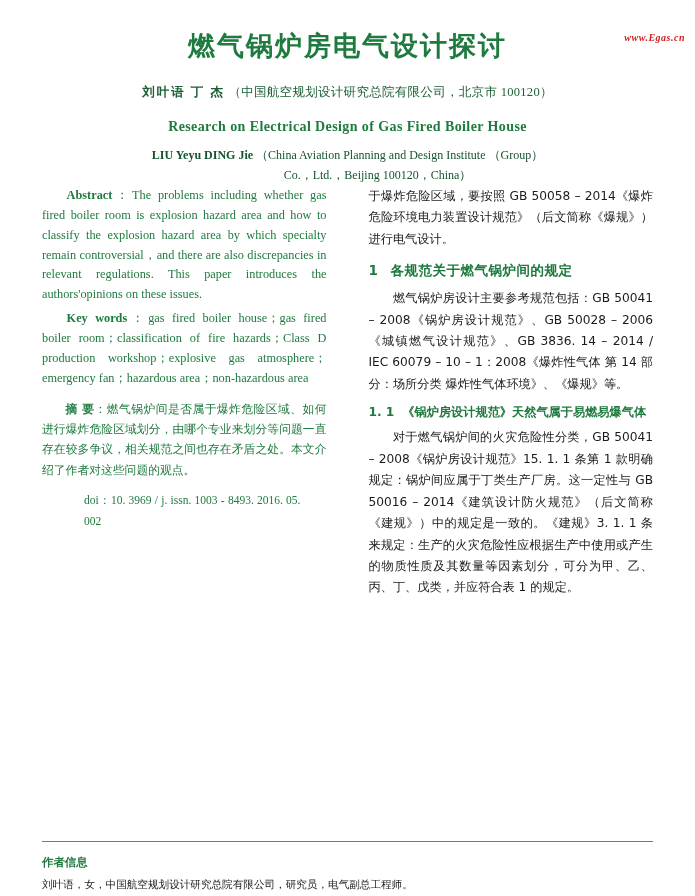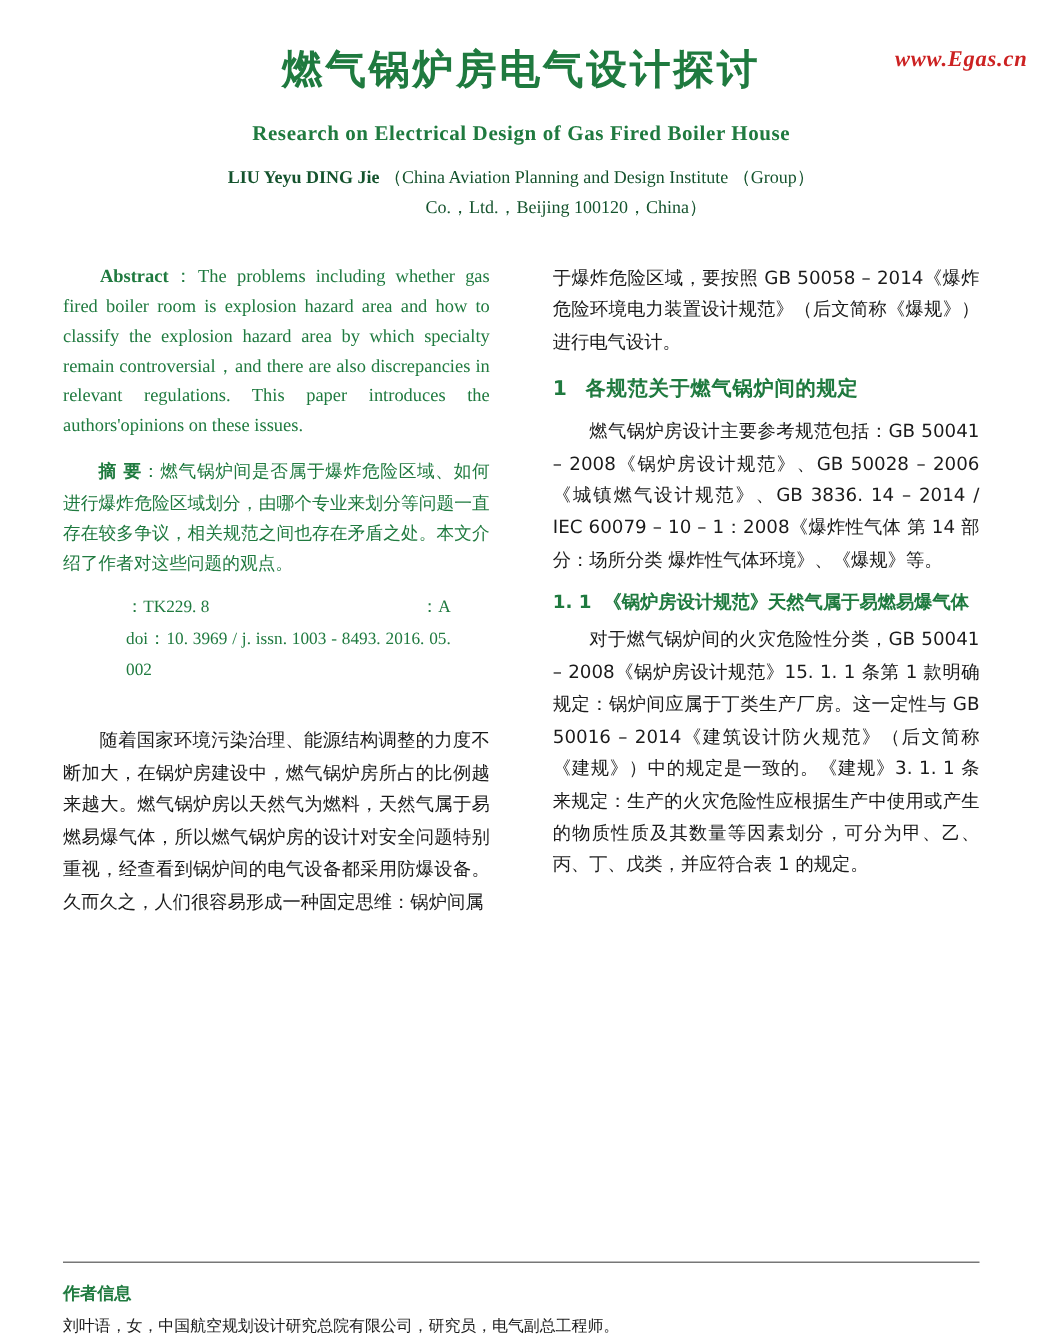--- a/index.html
+++ b/index.html
@@ -22,21 +22,21 @@
     box-sizing: border-box;
     padding: 0 42px;
   }
   .watermark {
     position: absolute;
     top: 4px;
     right: 10px;
     font-family: "Liberation Serif", serif;
     font-style: italic;
     font-weight: bold;
-    font-size: 15px;
+    font-size: 10px;
     color: #cc2222;
     letter-spacing: 0.5px;
   }
   .title {
     text-align: center;
     font-family: "DejaVu Sans", sans-serif;
     font-size: 27px;
     font-weight: bold;
     color: #1f7a3f;
     letter-spacing: 2px;
@@ -72,21 +72,20 @@
   }
   .authors-en .name-en {
     font-weight: bold;
   }
   .authors-en .aff2 {
     display: block;
     padding-left: 60px;
   }
   .columns {
     display: flex;
-    margin-top: 26px;
     gap: 42px;
   }
   .col {
     width: 293px;
     font-size: 12.3px;
     line-height: 1.62;
     text-align: justify;
   }
   .col-left {
     color: #1f7a3f;
@@ -186,58 +185,58 @@
 </style>
 </head>
 <body>
 
 <div class="page">
 
   <div class="watermark">www.Egas.cn</div>
 
   <h1 class="title">燃气锅炉房电气设计探讨</h1>
 
+  <div class="authors-cn">
+    <span class="name">刘叶语  丁  杰</span>
+    <span>（中国航空规划设计研究总院有限公司，北京市   100120）</span>
+  </div>
 
   <div class="title-en">Research on Electrical Design of Gas Fired Boiler House</div>
 
   <div class="authors-en">
     <span class="name-en">LIU Yeyu  DING Jie</span>
     <span>（China Aviation Planning and Design Institute （Group）</span>
     <span class="aff2">Co.，Ltd.，Beijing  100120，China）</span>
   </div>
 
   <div class="columns">
 
     <div class="col col-left">
 
       <p class="para abstract-en">
         <span class="lead">Abstract</span><span>：The problems including whether gas fired boiler room is explosion hazard area and how to classify the explosion hazard area by which specialty remain controversial，and there are also discrepancies in relevant regulations. This paper introduces the authors'opinions on these issues.</span>
       </p>
 
+      <p class="para keywords-en">
+        <span class="lead">Key words</span><span>：gas fired boiler house；gas fired boiler room；classification of fire hazards；Class D production workshop；explosive gas atmosphere；emergency fan；hazardous area；non-hazardous area</span>
+      </p>
 
       <p class="para cn-block" style="margin-top:10px;">
         <span class="lead">摘  要</span><span>：燃气锅炉间是否属于爆炸危险区域、如何进行爆炸危险区域划分，由哪个专业来划分等问题一直存在较多争议，相关规范之间也存在矛盾之处。本文介绍了作者对这些问题的观点。</span>
       </p>
 
 
       <div class="meta-lines">
-        <div class="row">
-          <span>：TK229. 8</span>
-          <span>：A</span>
-        </div>
         <div class="row" style="justify-content:flex-start;">
           <span>doi：10. 3969 / j. issn. 1003 - 8493. 2016. 05. 002</span>
         </div>
       </div>
 
       <div class="gap-block"></div>
 
-      <div class="body-cn">
-        <p>随着国家环境污染治理、能源结构调整的力度不断加大，在锅炉房建设中，燃气锅炉房所占的比例越来越大。燃气锅炉房以天然气为燃料，天然气属于易燃易爆气体，所以燃气锅炉房的设计对安全问题特别重视，经查看到锅炉间的电气设备都采用防爆设备。久而久之，人们很容易形成一种固定思维：锅炉间属</p>
-      </div>
 
     </div>
 
     <div class="col col-right">
 
       <div class="body-cn">
         <p class="noindent" style="text-indent:0;">于爆炸危险区域，要按照 GB 50058 – 2014《爆炸危险环境电力装置设计规范》（后文简称《爆规》）进行电气设计。</p>
       </div>
 
       <div class="section-h1">

